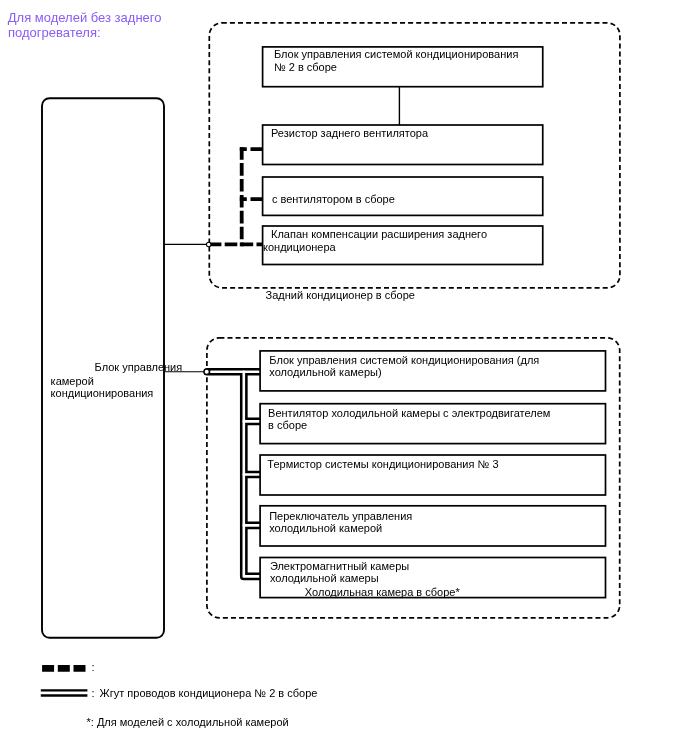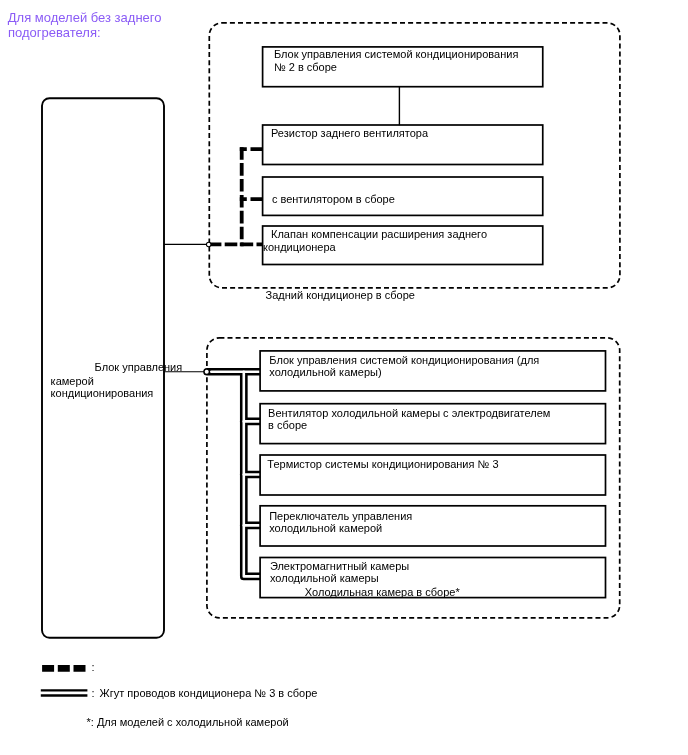--- a/index.html
+++ b/index.html
@@ -110,16 +110,16 @@
   <div class="tx" style="left:269.2px;top:522.2px;">холодильной камерой</div>
 
   <div class="tx" style="left:269.9px;top:559.9px;">Электромагнитный камеры</div>
   <div class="tx" style="left:269.9px;top:572.4px;">холодильной камеры</div>
 
   <div class="tx" style="left:265.6px;top:288.5px;">Задний кондиционер в сборе</div>
   <div class="tx" style="left:264.8px;top:586px;margin-left:40px;">Холодильная камера в сборе*</div>
 
   <div class="tx" style="left:91.6px;top:660.7px;">:</div>
   <div class="tx" style="left:91.6px;top:686.5px;">:</div>
-  <div class="tx" style="left:99.6px;top:686.5px;">Жгут проводов кондиционера № 3 в сборе</div>
+  <div class="tx" style="left:99.6px;top:686.5px;">Жгут проводов кондиционера № 2 в сборе</div>
   <div class="tx" style="left:86.5px;top:715.8px;">*: Для моделей с холодильной камерой</div>
 
 </div>
 
 </body></html>

